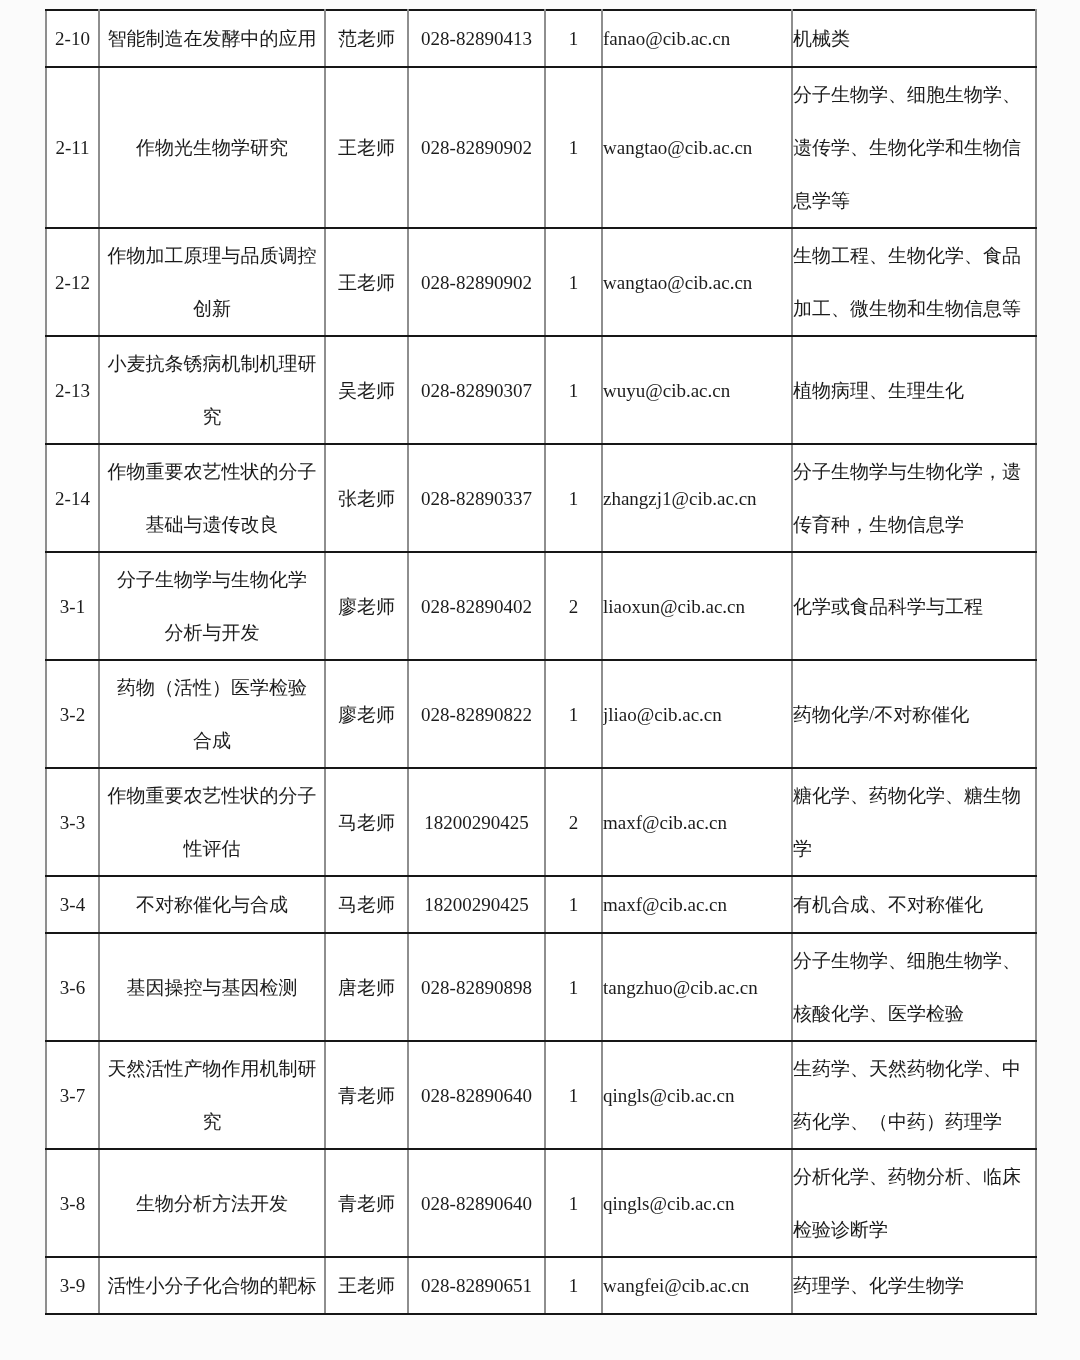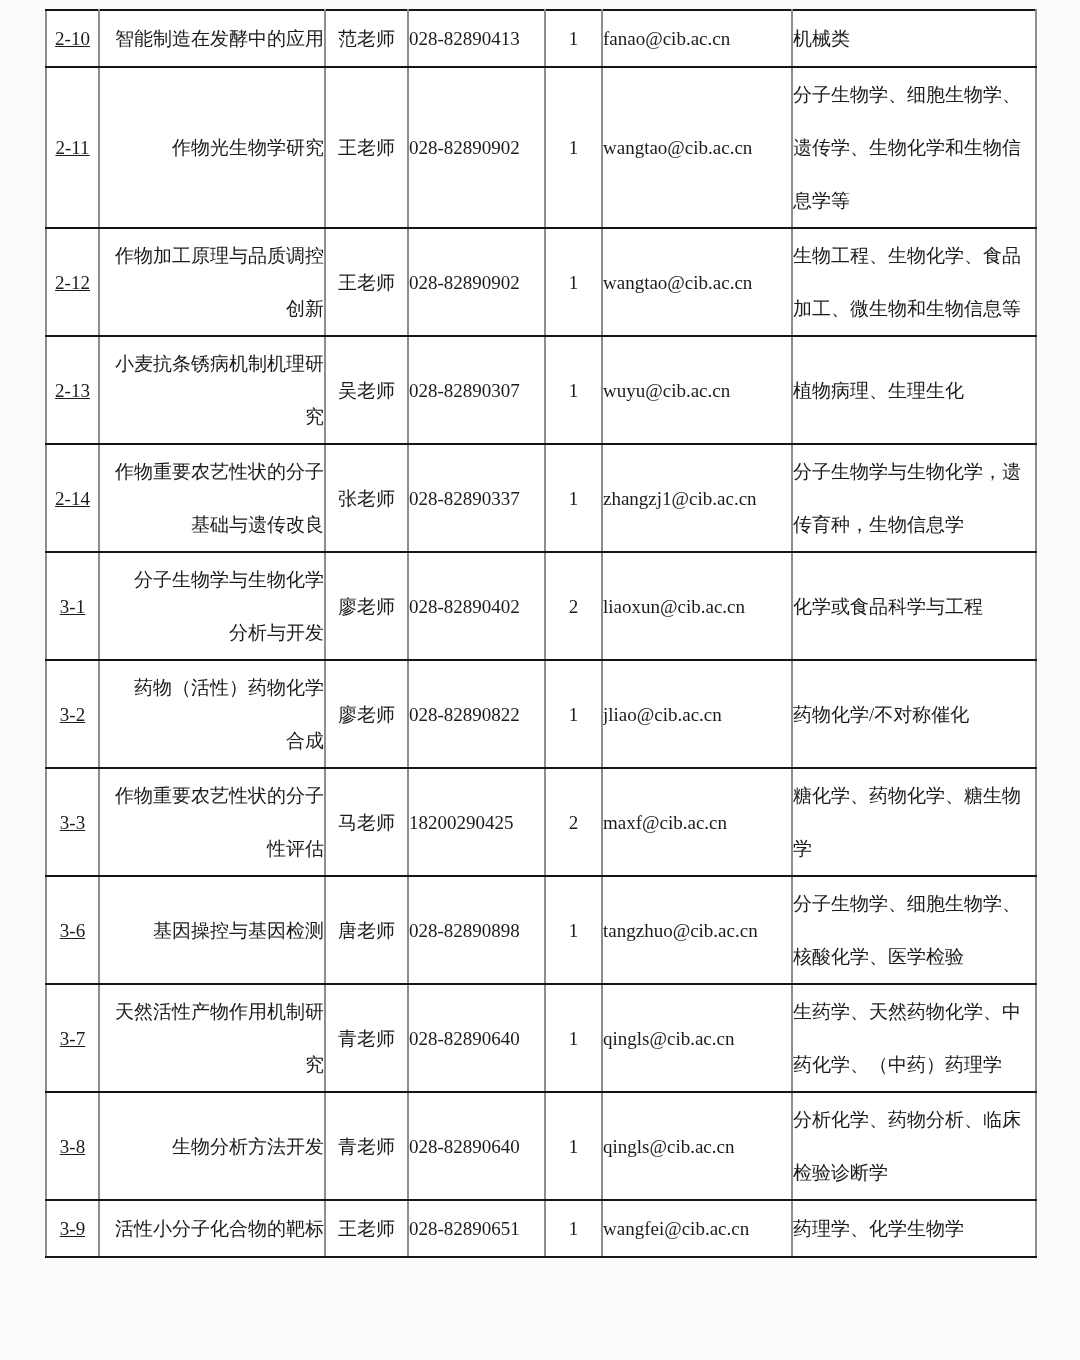--- a/index.html
+++ b/index.html
@@ -35,24 +35,24 @@
     font-size: 19px;
     line-height: 53px;
     vertical-align: middle;
     padding: 0;
     overflow: hidden;
   }
   tr.row-s { height: 57px; }
   tr.row-d { height: 106px; }
   tr.row-t { height: 161px; }
 
-  td.c-id      { text-align: center; text-decoration: underline; }
-  td.c-topic   { text-align: right; padding-left: 10px; padding-right: 4px; white-space: pre-line; }
+  td.c-id      { text-align: center; }
+  td.c-topic   { text-align: center; padding-left: 10px; padding-right: 4px; white-space: pre-line; }
   td.c-teacher { text-align: center; margin-left: 47px; }
-  td.c-phone   { text-align: left; }
+  td.c-phone   { text-align: center; }
   td.c-count   { text-align: center; }
   td.c-email   { text-align: left; }
   td.c-majors  { text-align: left; padding-left: 10px; padding-right: 4px; white-space: pre-line; }
 </style>
 </head>
 <body>
 
 <div class="page">
   <div class="table-wrap">
     <table class="topics">
@@ -123,39 +123,48 @@
           <td class="c-topic">分子生物学与生物化学
 分析与开发</td>
           <td class="c-teacher">廖老师</td>
           <td class="c-phone">028-82890402</td>
           <td class="c-count">2</td>
           <td class="c-email">liaoxun@cib.ac.cn</td>
           <td class="c-majors">化学或食品科学与工程</td>
         </tr>
         <tr class="row-d">
           <td class="c-id">3-2</td>
-          <td class="c-topic">药物（活性）药物化学
+          <td class="c-topic">药物（活性）医学检验
 合成</td>
           <td class="c-teacher">廖老师</td>
           <td class="c-phone">028-82890822</td>
           <td class="c-count">1</td>
           <td class="c-email">jliao@cib.ac.cn</td>
           <td class="c-majors">药物化学/不对称催化</td>
         </tr>
         <tr class="row-d">
           <td class="c-id">3-3</td>
           <td class="c-topic">作物重要农艺性状的分子
 性评估</td>
           <td class="c-teacher">马老师</td>
           <td class="c-phone">18200290425</td>
           <td class="c-count">2</td>
           <td class="c-email">maxf@cib.ac.cn</td>
           <td class="c-majors">糖化学、药物化学、糖生物
 学</td>
         </tr>
+        <tr class="row-s">
+          <td class="c-id">3-4</td>
+          <td class="c-topic">不对称催化与合成</td>
+          <td class="c-teacher">马老师</td>
+          <td class="c-phone">18200290425</td>
+          <td class="c-count">1</td>
+          <td class="c-email">maxf@cib.ac.cn</td>
+          <td class="c-majors">有机合成、不对称催化</td>
+        </tr>
         <tr class="row-d">
           <td class="c-id">3-6</td>
           <td class="c-topic">基因操控与基因检测</td>
           <td class="c-teacher">唐老师</td>
           <td class="c-phone">028-82890898</td>
           <td class="c-count">1</td>
           <td class="c-email">tangzhuo@cib.ac.cn</td>
           <td class="c-majors">分子生物学、细胞生物学、
 核酸化学、医学检验</td>
         </tr>

